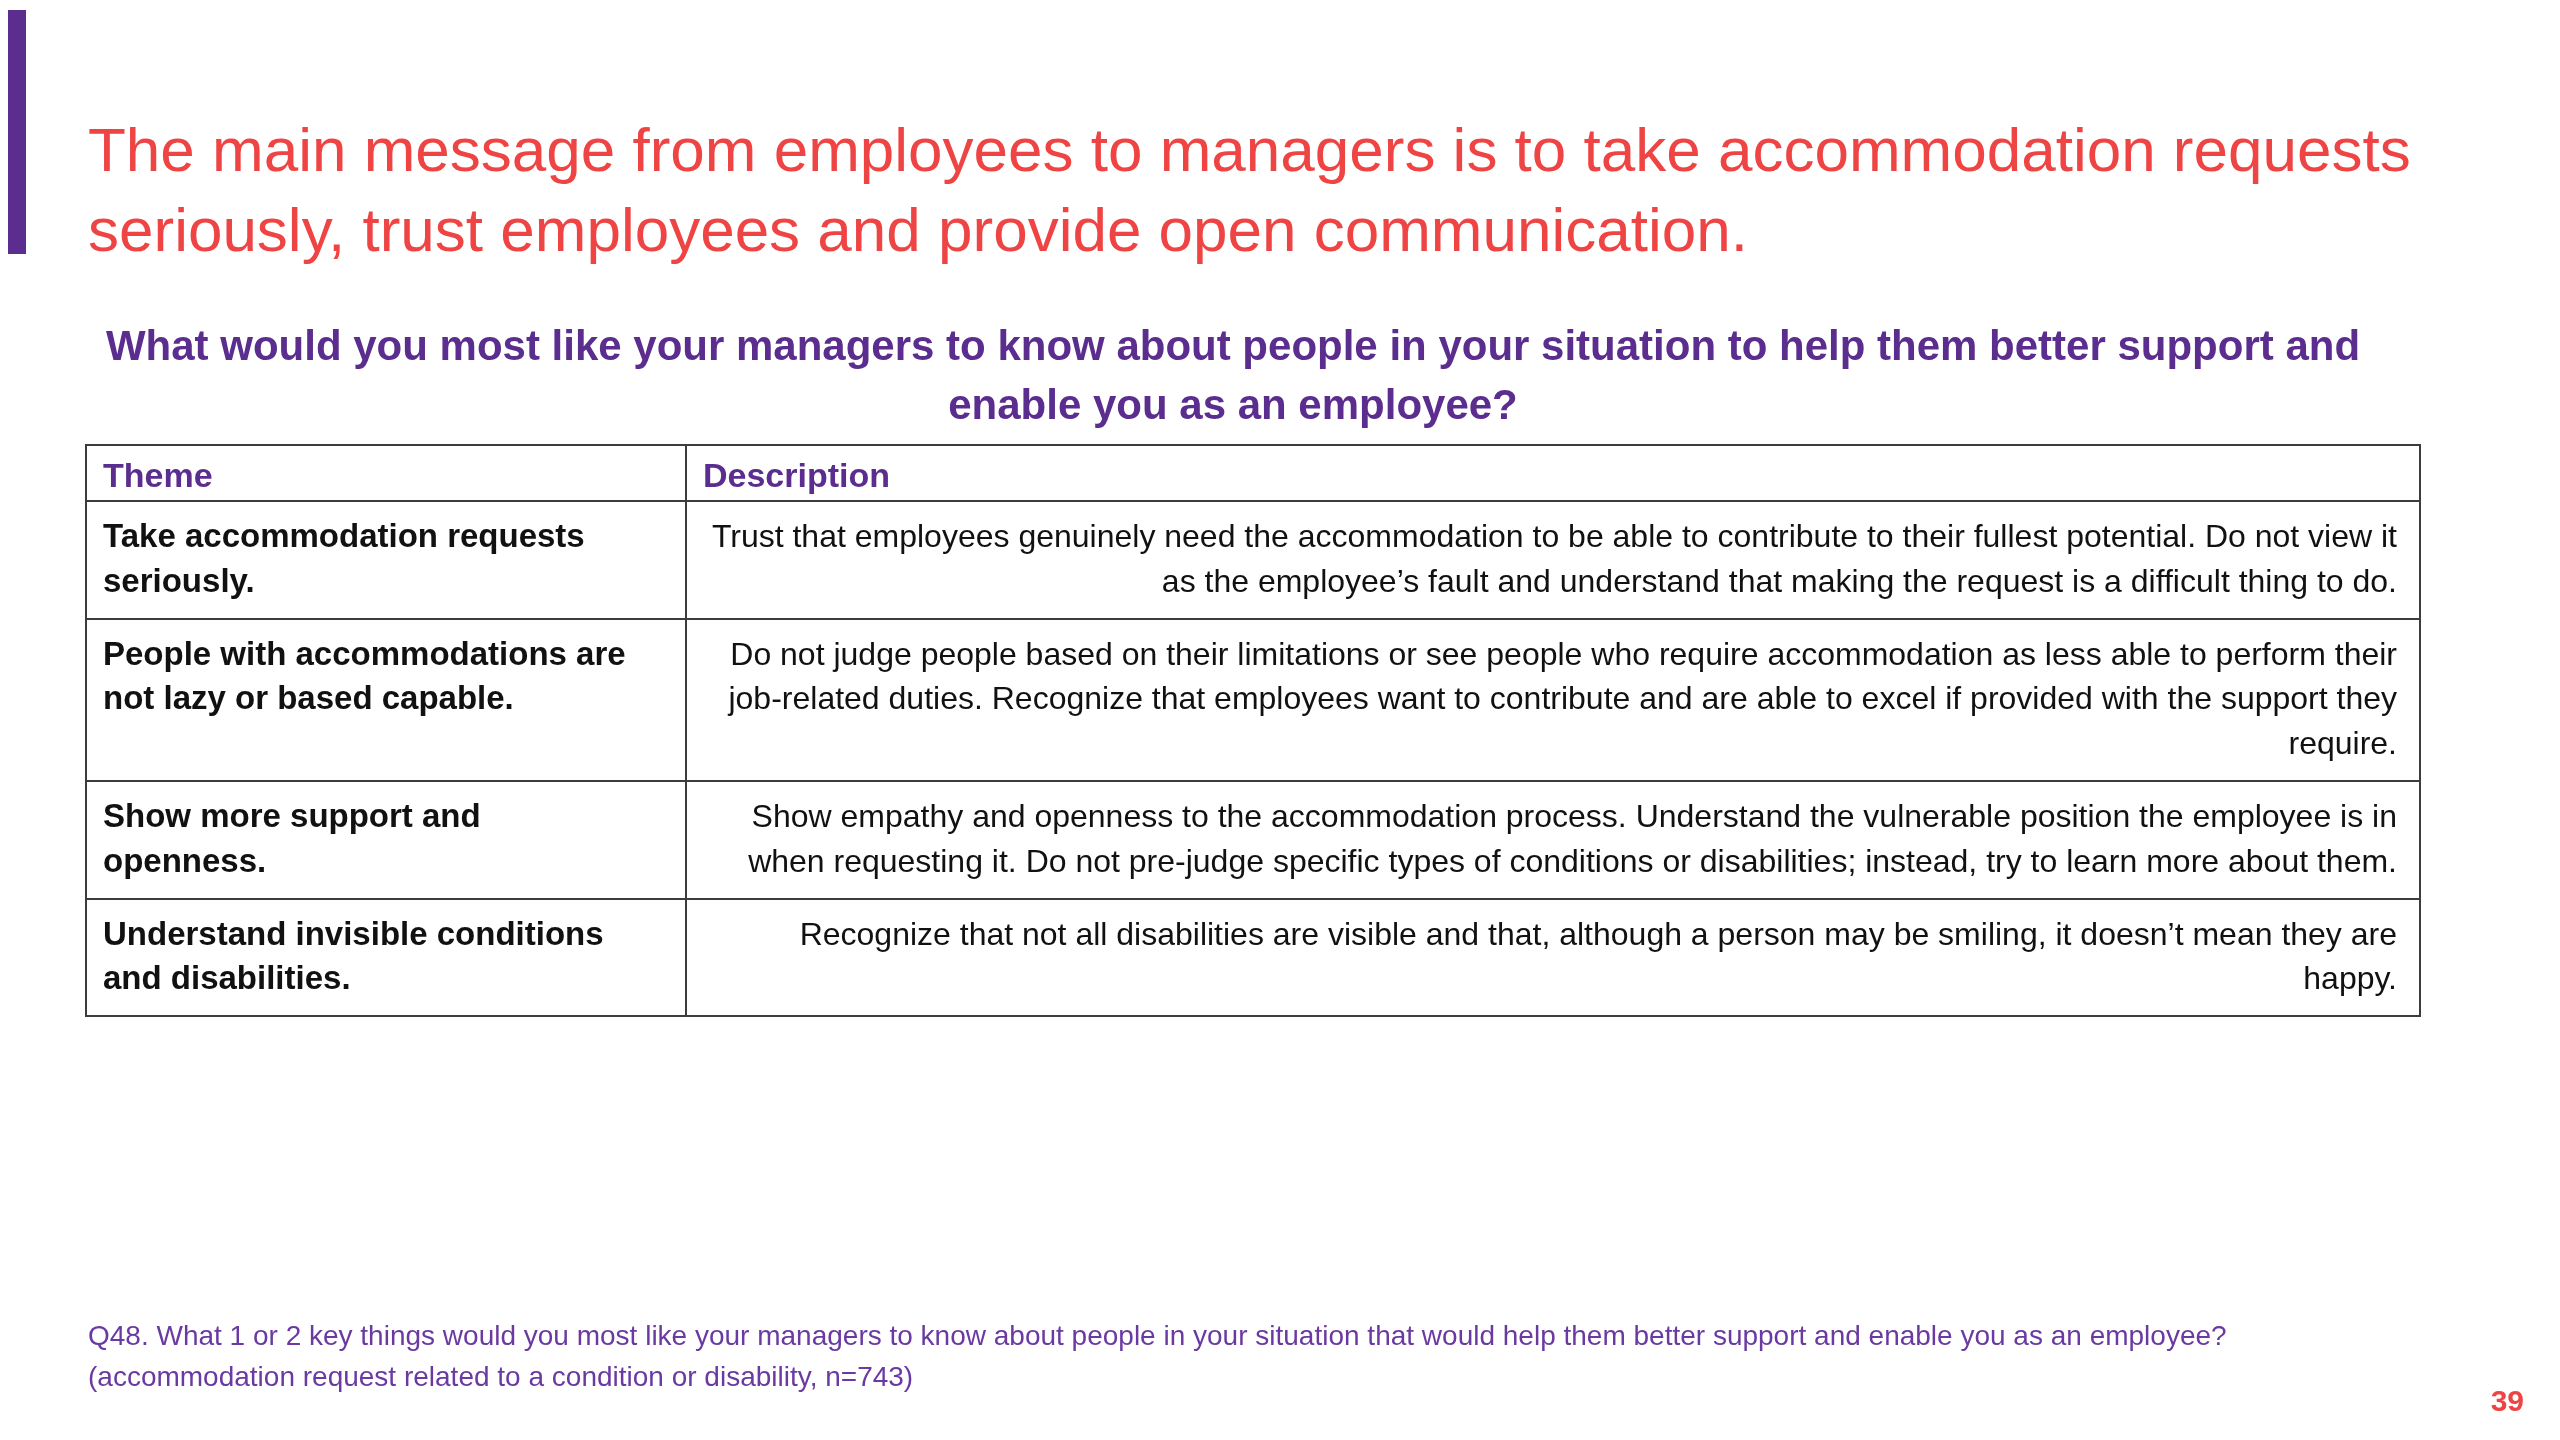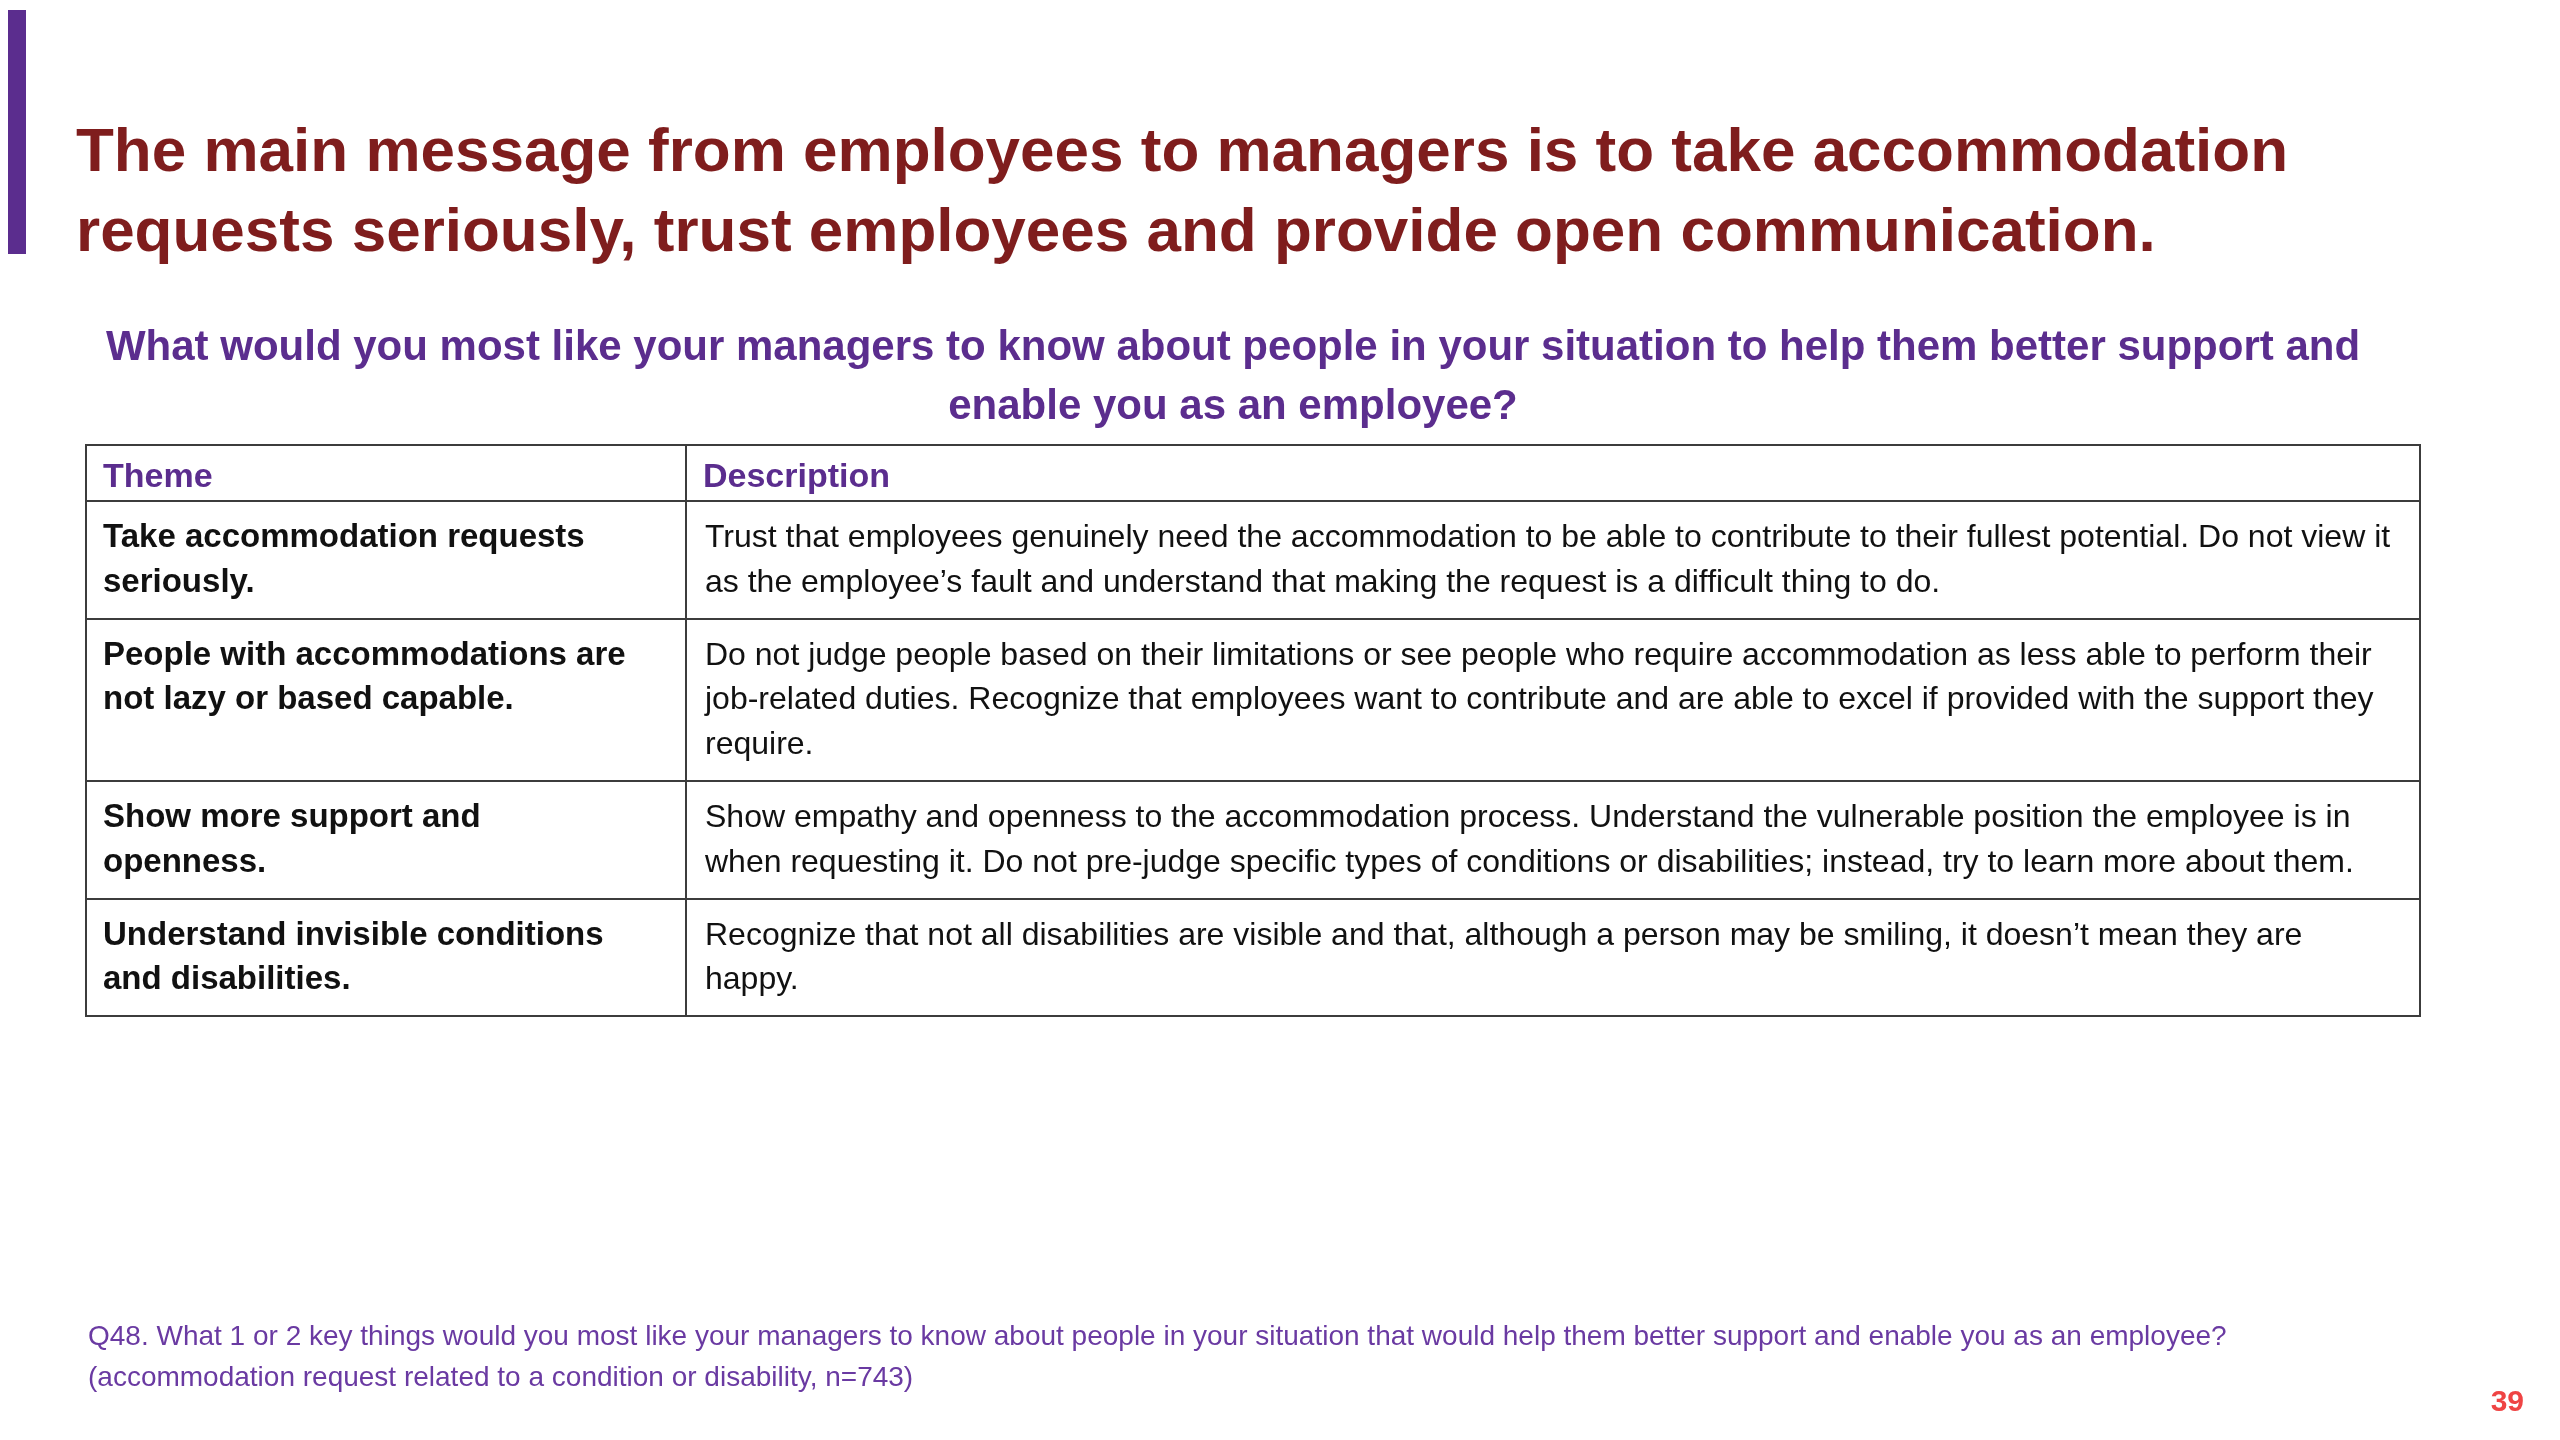--- a/index.html
+++ b/index.html
@@ -20,27 +20,27 @@
     position: absolute;
     left: 8px;
     top: 10px;
     width: 18px;
     height: 244px;
     background: #5b2d8e;
   }
 
   .slide-title {
     position: absolute;
-    left: 76px;
+    left: 88px;
     top: 68px;
     width: 2400px;
     font-size: 62px;
     line-height: 1.3;
-    font-weight: 700;
-    color: #7f1d1d;
+    font-weight: 400;
+    color: #ef4444;
     letter-spacing: 0;
   }
 
   .slide-subtitle {
     position: absolute;
     left: 88px;
     top: 282px;
     width: 2290px;
     font-size: 42px;
     line-height: 1.4;
@@ -79,20 +79,21 @@
     color: #111111;
     padding-right: 40px;
     margin-left: 32px;
   }
   .themes-table td.desc-cell {
     font-size: 32px;
     font-weight: 400;
     line-height: 1.4;
     color: #111111;
     padding-left: 18px;
+    text-align: right;
   }
 
   .footnote {
     position: absolute;
     left: 88px;
     top: 1288px;
     width: 2290px;
     font-size: 28px;
     line-height: 1.45;
     color: #6a3aa2;

